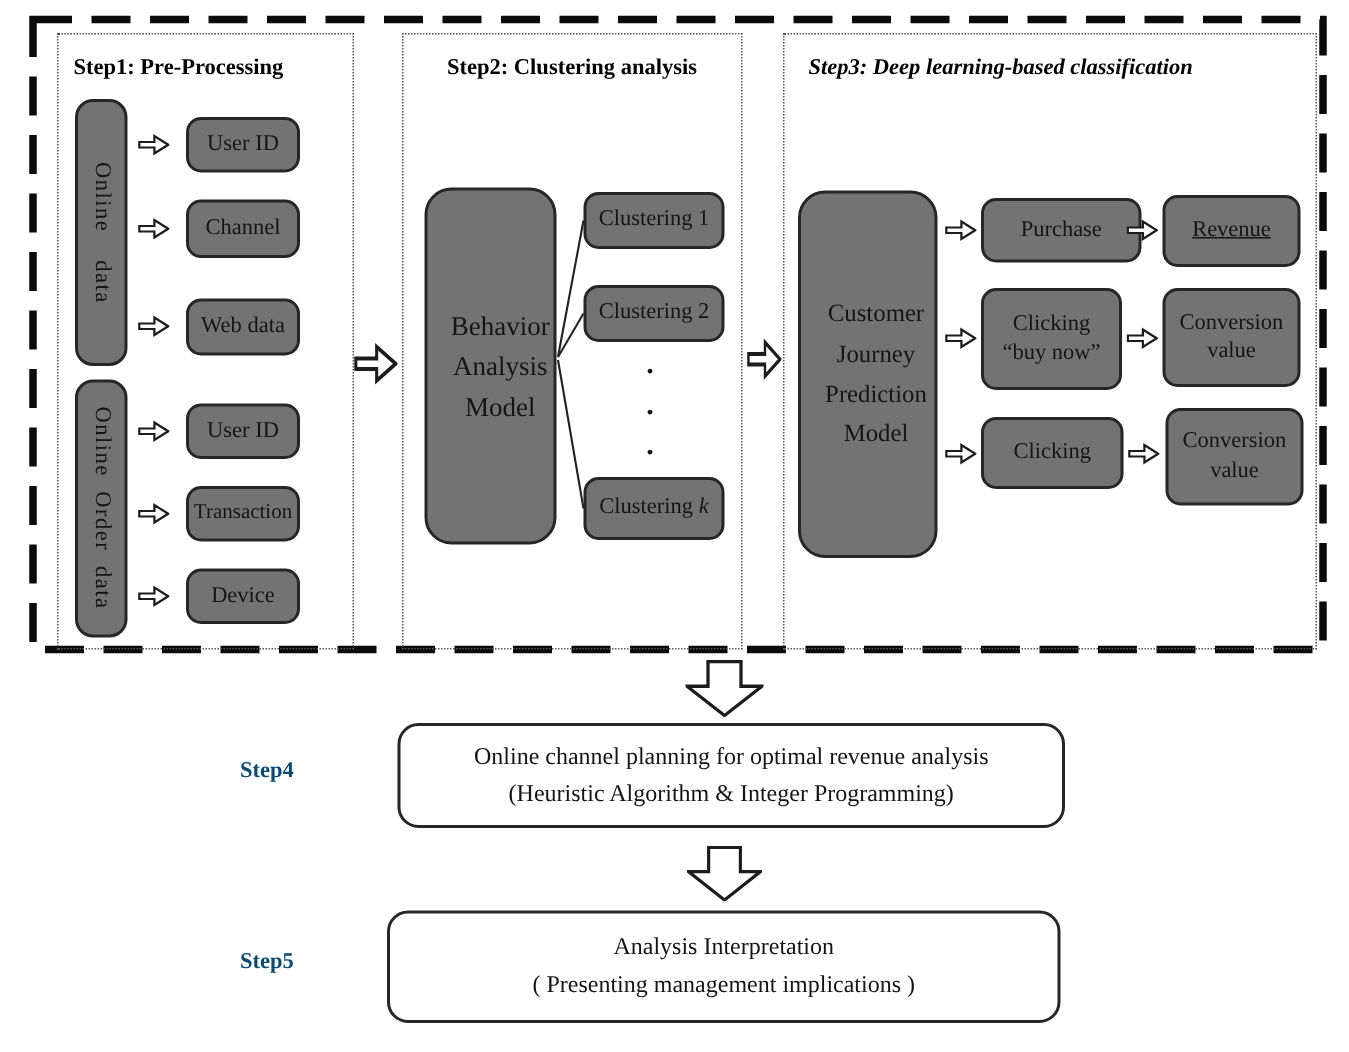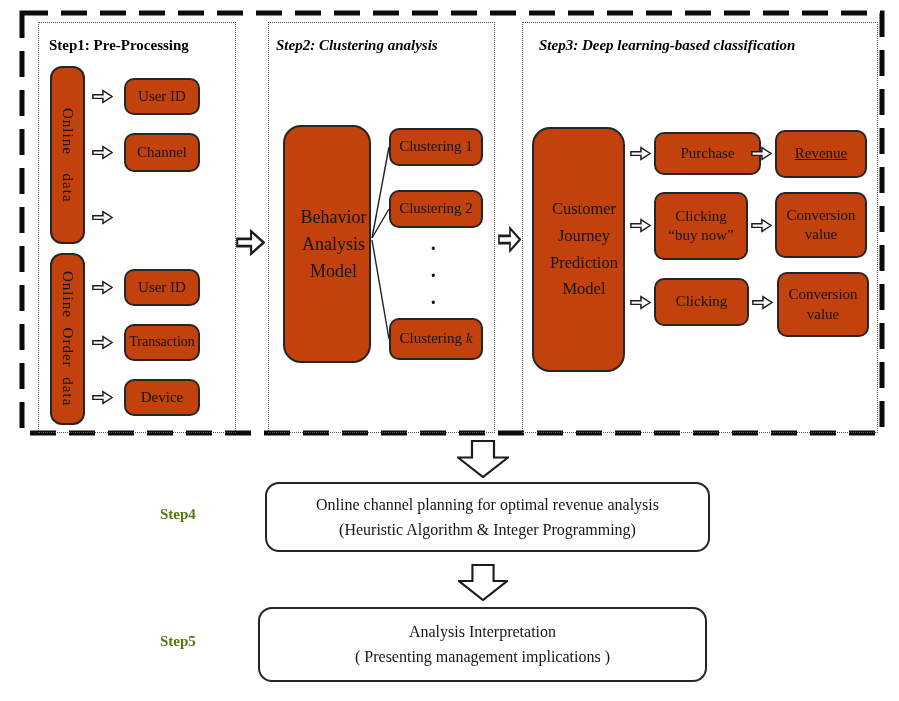--- a/index.html
+++ b/index.html
@@ -4,42 +4,42 @@
 <style>
   html,body{margin:0;padding:0;background:#fff;}
   .canvas{
     position:relative;width:899px;height:701px;background:#fff;
     font-family:"Liberation Serif","DejaVu Serif",serif;color:#151515;overflow:hidden;
   }
   .overlay{position:absolute;left:0;top:0;z-index:0;}
   .panel{position:absolute;top:22px;height:409px;border:1.5px dotted #555;z-index:1;background:transparent;}
   .ptitle{position:absolute;font-weight:bold;font-size:15px;color:#000;white-space:nowrap;}
   .rbox{
-    position:absolute;border:2px solid #262626;border-radius:10px;background:#c2410c;
+    position:absolute;border:2px solid #262626;border-radius:10px;background:#737373;
     display:flex;align-items:center;justify-content:center;text-align:center;
     font-size:15px;line-height:1.15;z-index:2;box-sizing:border-box;
   }
   .vbox{border-radius:12px;}
   .vbox span{writing-mode:vertical-rl;text-orientation:mixed;letter-spacing:1px;}
   .vbox .wide{word-spacing:14px;}
   .vbox .mid{word-spacing:5px;}
   .model{border-radius:18px;justify-content:flex-start;text-align:center;}
   .model span{display:block;}
   .model.m2 span{font-size:18px;line-height:1.5;padding-left:13px;}
   .model.m3 span{font-size:16.5px;line-height:1.62;padding-left:11px;}
   .two-line{flex-direction:column;gap:2px;}
   .icon-arrow{position:absolute;z-index:3;overflow:visible;}
   .dots{position:absolute;display:flex;flex-direction:column;gap:19px;align-items:center;
         font-size:20px;font-weight:bold;line-height:8px;z-index:2;}
   .bigbox{
     position:absolute;border:2px solid #262626;border-radius:14px;background:#fff;
     display:flex;flex-direction:column;justify-content:center;align-items:center;gap:7px;
     font-size:16px;z-index:2;box-sizing:border-box;
   }
-  .steplabel{position:absolute;font-weight:bold;font-size:15px;color:#4d7c0f;z-index:2;width:64px;text-align:left;}
+  .steplabel{position:absolute;font-weight:bold;font-size:15px;color:#0c4a6e;z-index:2;width:64px;text-align:left;}
   .it{font-style:italic;}
 </style>
 </head>
 <body>
 
 <div class="canvas">
 
   <svg width="0" height="0" style="position:absolute" aria-hidden="true">
     <defs>
       <symbol id="arrow-right" viewBox="0 0 24 18" preserveAspectRatio="none">
@@ -87,36 +87,39 @@
   <svg class="icon-arrow" style="left:92px;top:390px;width:21px;height:15px;">
       <use href="#arrow-right"></use>
     </svg>
 
   <div class="rbox" style="left:124px;top:78px;width:76px;height:37px;">
     <span>User ID</span>
     </div>
   <div class="rbox" style="left:124px;top:133px;width:76px;height:39px;">
     <span>Channel</span>
     </div>
+  <div class="rbox" style="left:124px;top:199px;width:76px;height:38px;">
+    <span>Web data</span>
+    </div>
   <div class="rbox" style="left:124px;top:269px;width:76px;height:37px;">
     <span>User ID</span>
     </div>
   <div class="rbox" style="left:124px;top:324px;width:76px;height:37px;font-size:14px;">
     <span>Transaction</span>
     </div>
   <div class="rbox" style="left:124px;top:379px;width:76px;height:37px;">
     <span>Device</span>
     </div>
 
   <svg class="icon-arrow" style="left:236px;top:228px;width:29px;height:29px;">
       <use href="#arrow-right"></use>
     </svg>
 
   <div class="panel" style="left:268px;width:225px;">
-    <div class="ptitle" style="left:7px;top:14px;font-style:italic;">Step2: Clustering analysis</div>
+    <div class="ptitle" style="left:29px;top:14px;">Step2: Clustering analysis</div>
   </div>
 
   <div class="rbox model m2" style="left:283px;top:125px;width:88px;height:238px;">
     <span>Behavior Analysis Model</span>
   </div>
 
   <div class="rbox" style="left:389px;top:128px;width:94px;height:38px;">
     <span>Clustering 1</span>
     </div>
   <div class="rbox" style="left:389px;top:190px;width:94px;height:38px;">

